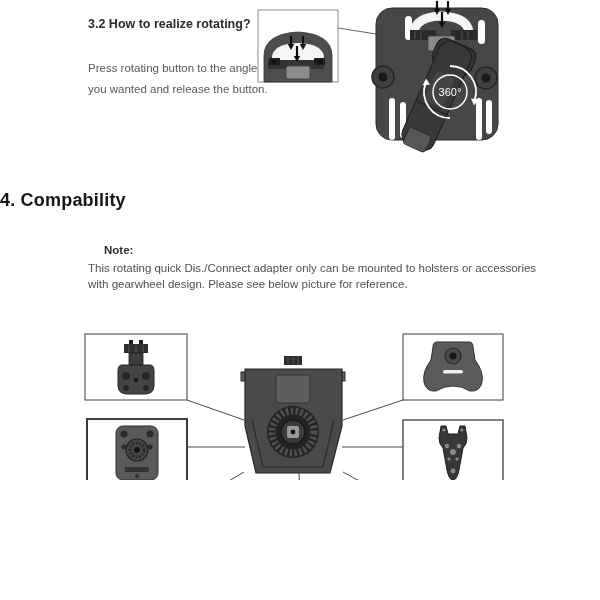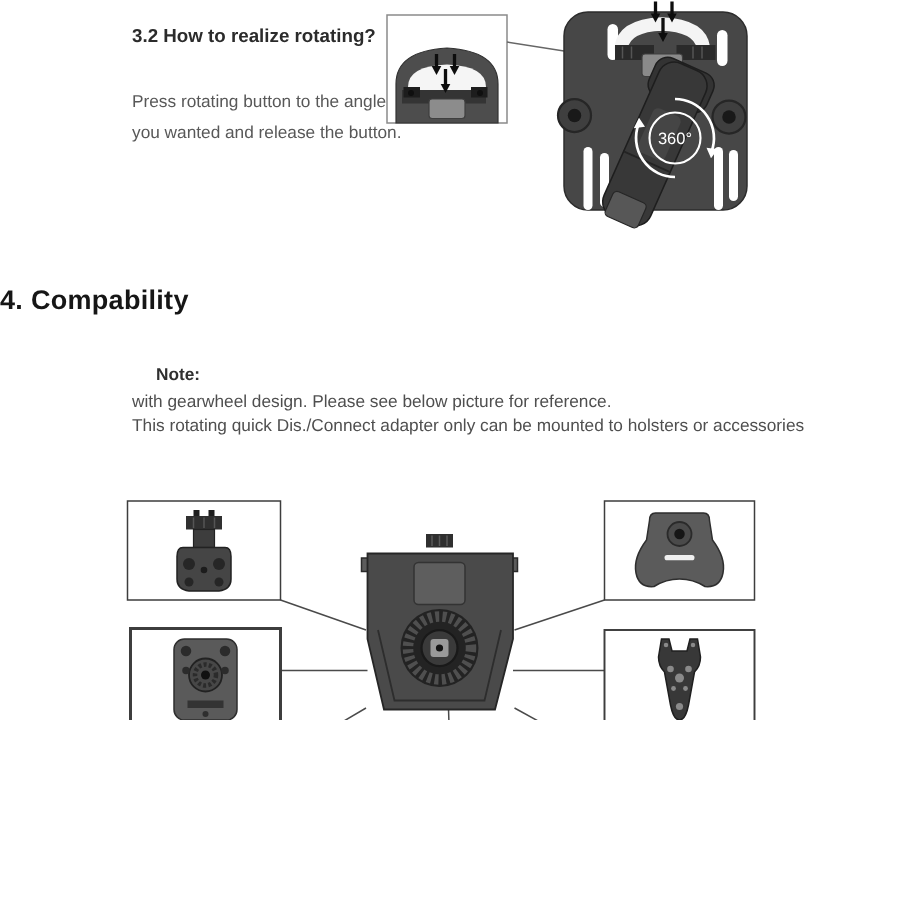--- a/index.html
+++ b/index.html
@@ -103,22 +103,22 @@
         <polygon points="182.5,85.5 190,84.5 186,78.5" fill="#ffffff"></polygon>
         <text x="210" y="96" text-anchor="middle" font-size="11" fill="#ffffff" font-family="Liberation Sans, sans-serif">360°</text>
       </g>
     </g>
   </svg>
 
   <div class="sec4-heading">4. Compability</div>
 
   <div class="note-label">Note:</div>
   <div class="note-body">
+    <div>This rotating quick Dis./Connect adapter only can be mounted to holsters or accessories</div>
     <div>with gearwheel design. Please see below picture for reference.</div>
-    <div>This rotating quick Dis./Connect adapter only can be mounted to holsters or accessories</div>
   </div>
 
   <svg class="compat-diagram" viewBox="0 0 480 270">
 
     <g stroke="#4a4a4a" stroke-width="1">
       <line x1="127" y1="80" x2="184" y2="100"></line>
       <line x1="127" y1="127" x2="185" y2="127"></line>
       <line x1="128" y1="185" x2="184" y2="152"></line>
       <line x1="343" y1="80" x2="283" y2="100"></line>
       <line x1="343" y1="127" x2="282" y2="127"></line>

